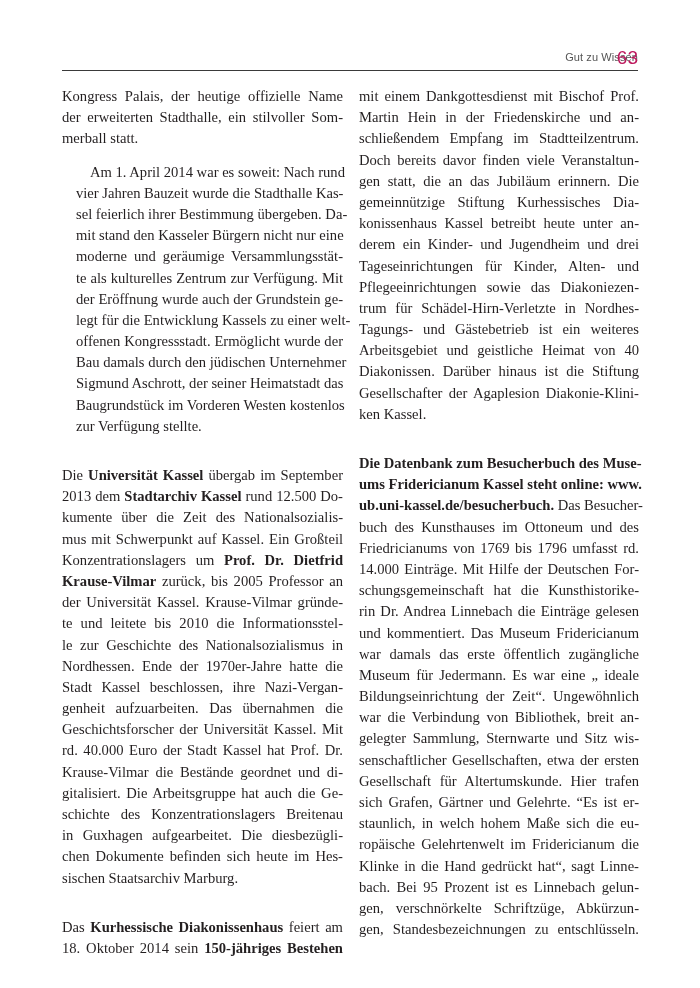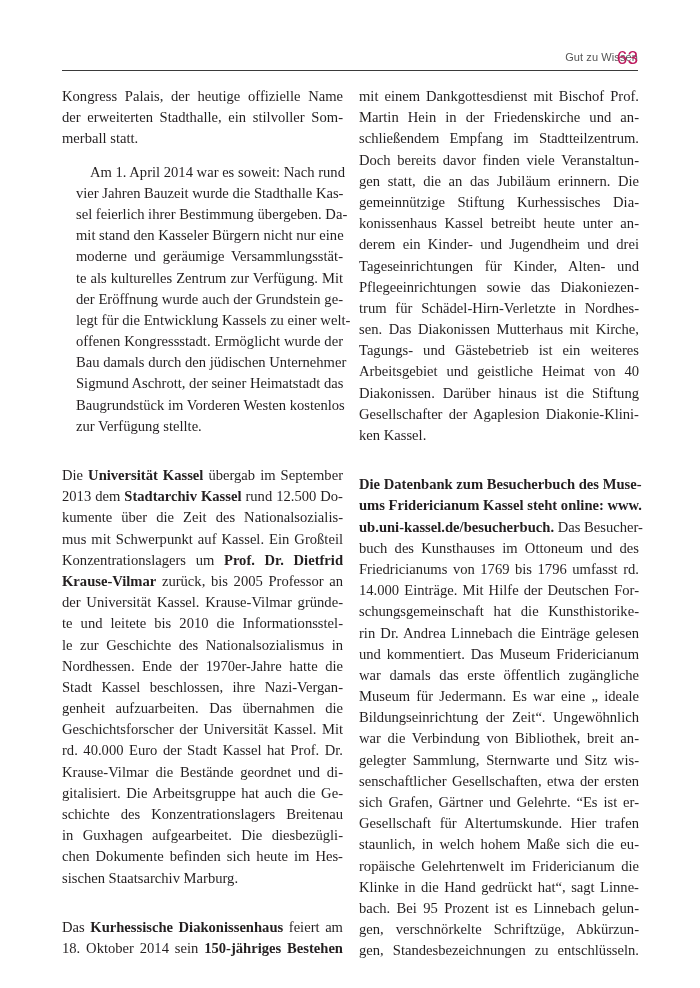--- a/index.html
+++ b/index.html
@@ -81,21 +81,20 @@
         <span class="line"><span>Martin Hein in der Friedenskirche und an-</span></span>
         <span class="line"><span>schließendem Empfang im Stadtteilzentrum.</span></span>
         <span class="line"><span>Doch bereits davor finden viele Veranstaltun-</span></span>
         <span class="line"><span>gen statt, die an das Jubiläum erinnern. Die</span></span>
         <span class="line"><span>gemeinnützige Stiftung Kurhessisches Dia-</span></span>
         <span class="line"><span>konissenhaus Kassel betreibt heute unter an-</span></span>
         <span class="line"><span>derem ein Kinder- und Jugendheim und drei</span></span>
         <span class="line"><span>Tageseinrichtungen für Kinder, Alten- und</span></span>
         <span class="line"><span>Pflegeeinrichtungen sowie das Diakoniezen-</span></span>
         <span class="line"><span>trum für Schädel-Hirn-Verletzte in Nordhes-</span></span>
-        <span class="line"><span>sen. Das Diakonissen Mutterhaus mit Kirche,</span></span>
         <span class="line"><span>Tagungs- und Gästebetrieb ist ein weiteres</span></span>
         <span class="line"><span>Arbeitsgebiet und geistliche Heimat von 40</span></span>
         <span class="line"><span>Diakonissen. Darüber hinaus ist die Stiftung</span></span>
         <span class="line"><span>Gesellschafter der Agaplesion Diakonie-Klini-</span></span>
         <span class="line last"><span>ken Kassel.</span></span>
       </div>
       <div class="p gap">
         <span class="line"><span class="b">Die Datenbank zum Besucherbuch des Muse-</span></span>
         <span class="line"><span class="b">ums Fridericianum Kassel steht online: www.</span></span>
         <span class="line"><span class="b">ub.uni-kassel.de/besucherbuch.</span><span> Das Besucher-</span></span>
@@ -104,22 +103,22 @@
         <span class="line"><span>14.000 Einträge. Mit Hilfe der Deutschen For-</span></span>
         <span class="line"><span>schungsgemeinschaft hat die Kunsthistorike-</span></span>
         <span class="line"><span>rin Dr. Andrea Linnebach die Einträge gelesen</span></span>
         <span class="line"><span>und kommentiert. Das Museum Fridericianum</span></span>
         <span class="line"><span>war damals das erste öffentlich zugängliche</span></span>
         <span class="line"><span>Museum für Jedermann. Es war eine „ ideale</span></span>
         <span class="line"><span>Bildungseinrichtung der Zeit“. Ungewöhnlich</span></span>
         <span class="line"><span>war die Verbindung von Bibliothek, breit an-</span></span>
         <span class="line"><span>gelegter Sammlung, Sternwarte und Sitz wis-</span></span>
         <span class="line"><span>senschaftlicher Gesellschaften, etwa der ersten</span></span>
+        <span class="line"><span>Gesellschaft für Altertumskunde. Hier trafen</span></span>
         <span class="line"><span>sich Grafen, Gärtner und Gelehrte. “Es ist er-</span></span>
-        <span class="line"><span>Gesellschaft für Altertumskunde. Hier trafen</span></span>
         <span class="line"><span>staunlich, in welch hohem Maße sich die eu-</span></span>
         <span class="line"><span>ropäische Gelehrtenwelt im Fridericianum die</span></span>
         <span class="line"><span>Klinke in die Hand gedrückt hat“, sagt Linne-</span></span>
         <span class="line"><span>bach. Bei 95 Prozent ist es Linnebach gelun-</span></span>
         <span class="line"><span>gen, verschnörkelte Schriftzüge, Abkürzun-</span></span>
         <span class="line"><span>gen, Standesbezeichnungen zu entschlüsseln.</span></span>
       </div>
     </div>
 </div>
 

